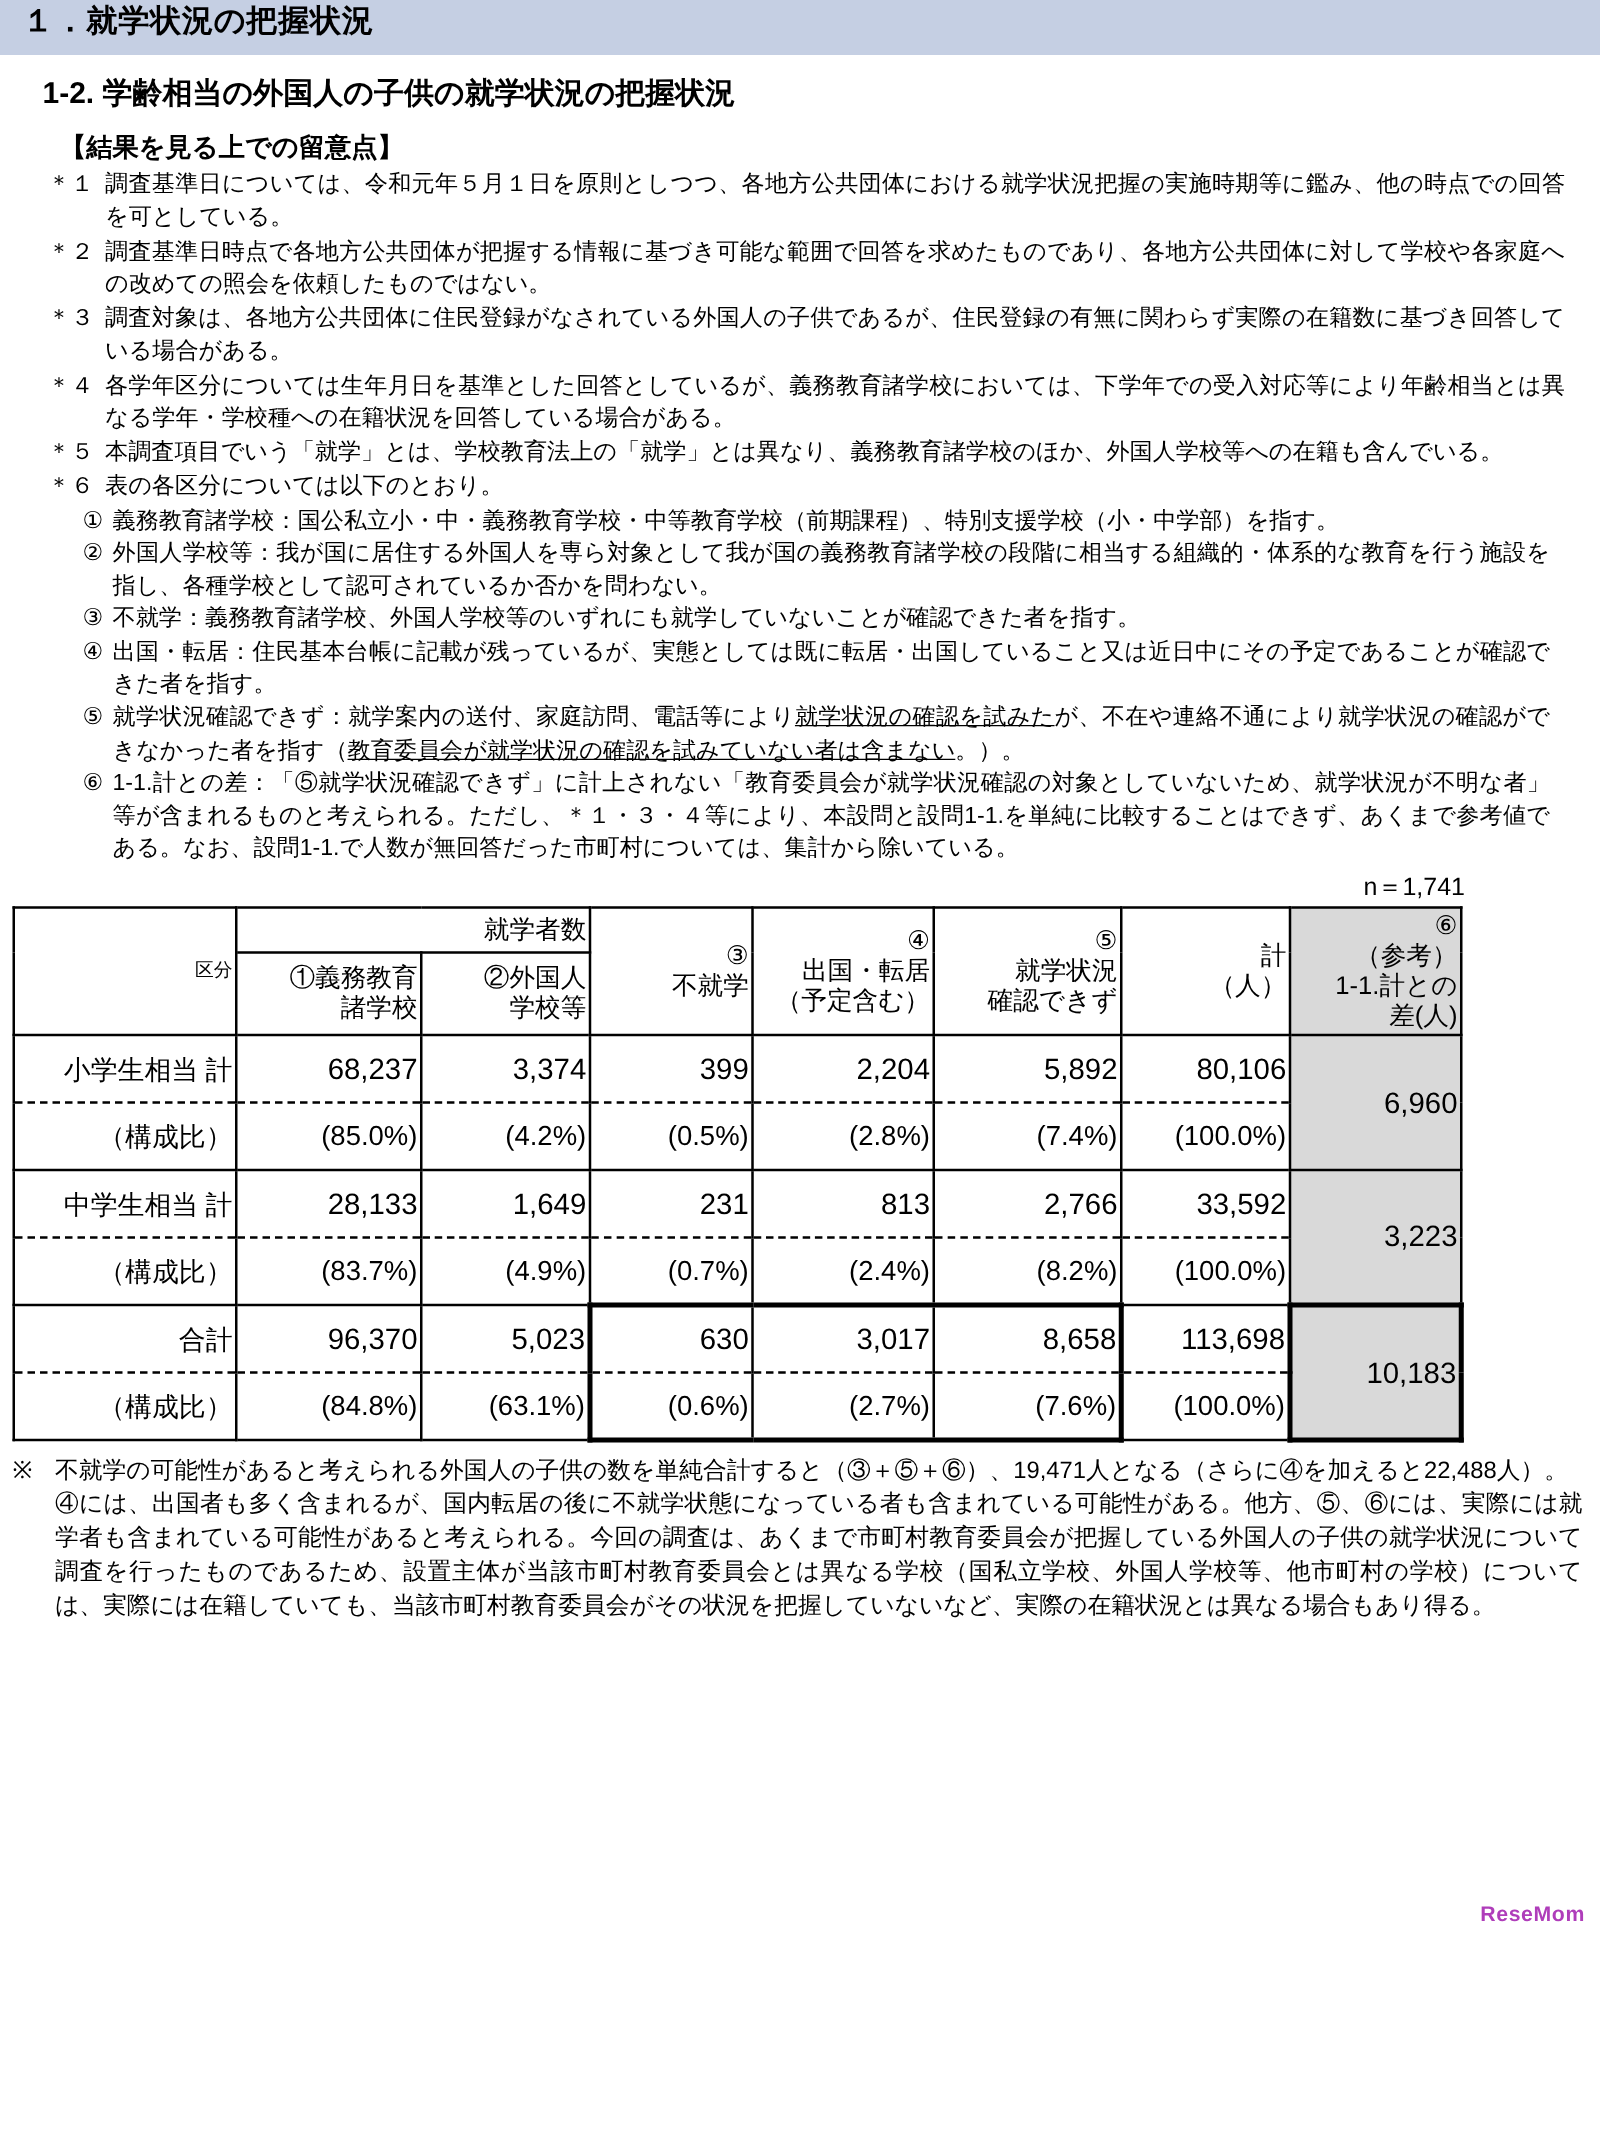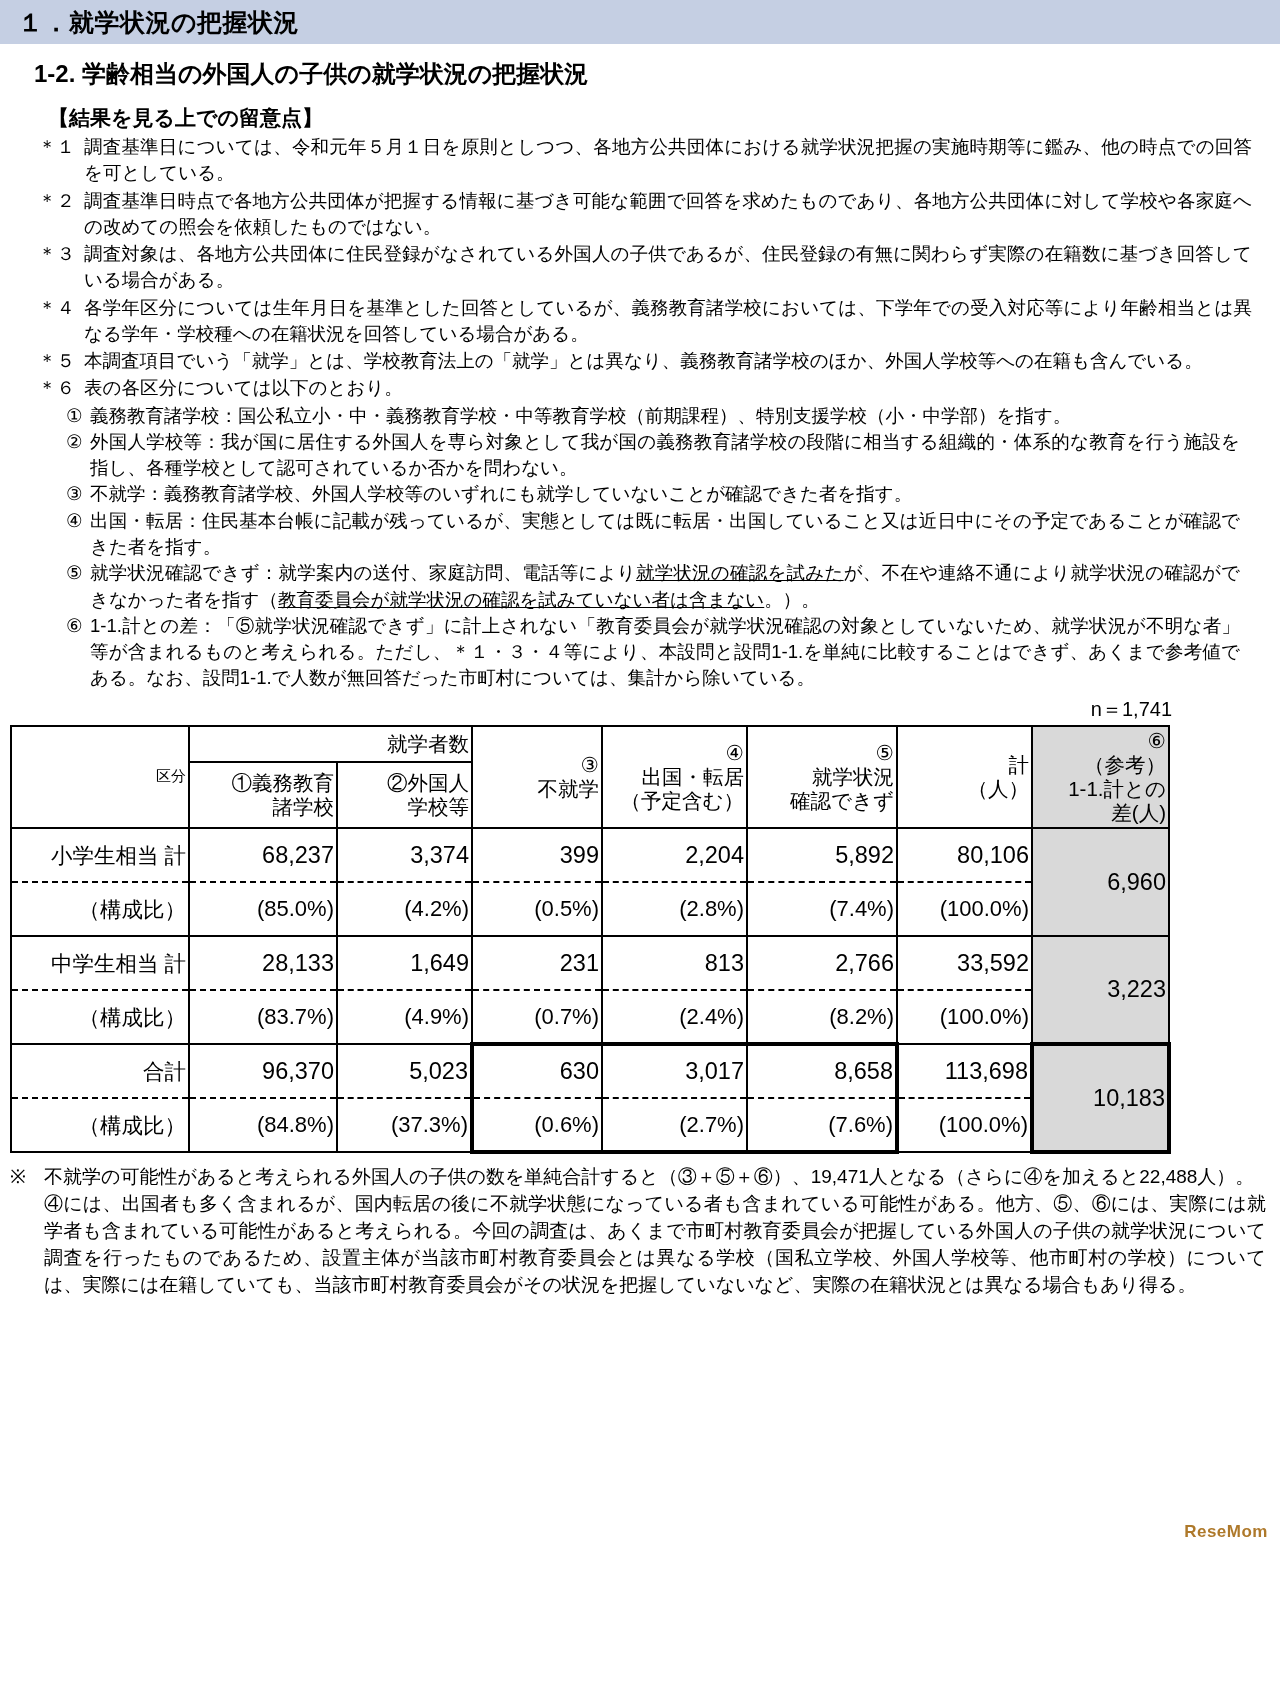--- a/index.html
+++ b/index.html
@@ -19,21 +19,21 @@
     width: 1280px;
     height: 1706px;
     position: relative;
     box-sizing: border-box;
   }
   
   .header-bar {
     background: #c5cfe3;
     height: 44px;
     display: flex;
-    align-items: center;
+    align-items: flex-start;
     padding-left: 18px;
     box-sizing: border-box;
   }
   .header-bar .h-title {
     font-size: 25px;
     font-weight: bold;
     letter-spacing: 0.5px;
   }
   
   .section-title {
@@ -139,21 +139,21 @@
   .fn-text { flex: 1 1 auto; }
   .fn-indent { margin-left: 34px; }
 
   
   .watermark {
     position: absolute;
     right: 12px;
     top: 1522px;
     font-size: 17px;
     font-weight: bold;
-    color: #a16207;
+    color: #a21caf;
     opacity: 0.85;
     letter-spacing: 0.5px;
   }
 </style>
 </head>
 <body>
 
 <div class="page">
 
   <div class="header-bar">
@@ -336,21 +336,21 @@
           <td class="num dash-bottom thick-left thick-top">630</td>
           <td class="num dash-bottom thick-top">3,017</td>
           <td class="num dash-bottom thick-top thick-right">8,658</td>
           <td class="num dash-bottom">113,698</td>
           <td rowspan="2" class="num shaded thick-left thick-right thick-top thick-bottom">10,183</td>
         </tr>
 
         <tr class="h-data">
           <td class="row-label dash-top">（構成比）</td>
           <td class="pct dash-top">(84.8%)</td>
-          <td class="pct dash-top">(37.3%)</td>
+          <td class="pct dash-top">(63.1%)</td>
           <td class="pct dash-top thick-left thick-bottom">(0.6%)</td>
           <td class="pct dash-top thick-bottom">(2.7%)</td>
           <td class="pct dash-top thick-bottom thick-right">(7.6%)</td>
           <td class="pct dash-top">(100.0%)</td>
         </tr>
       </tbody>
     </table>
   </div>
 
   <div class="footnotes">

